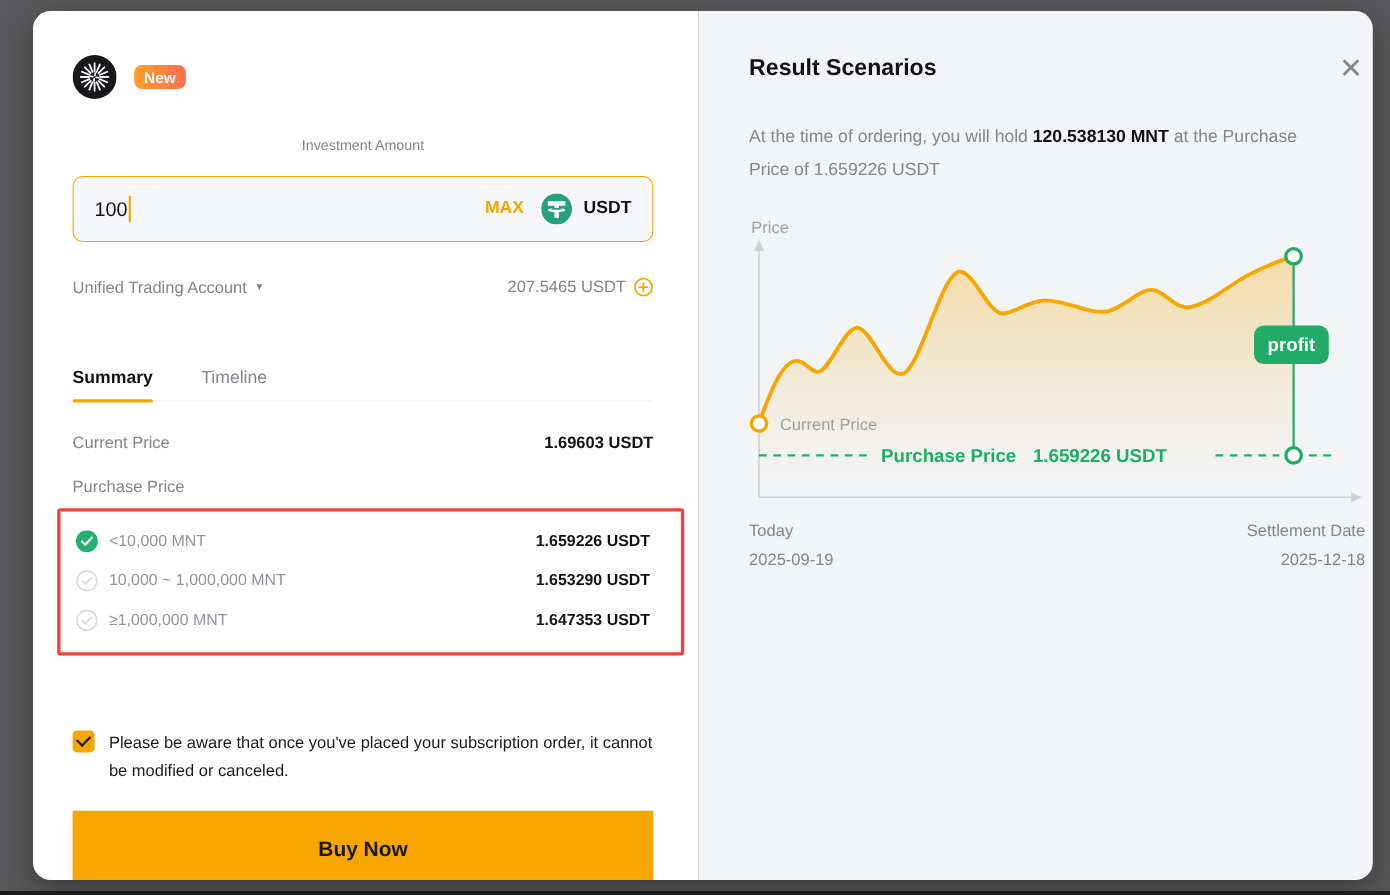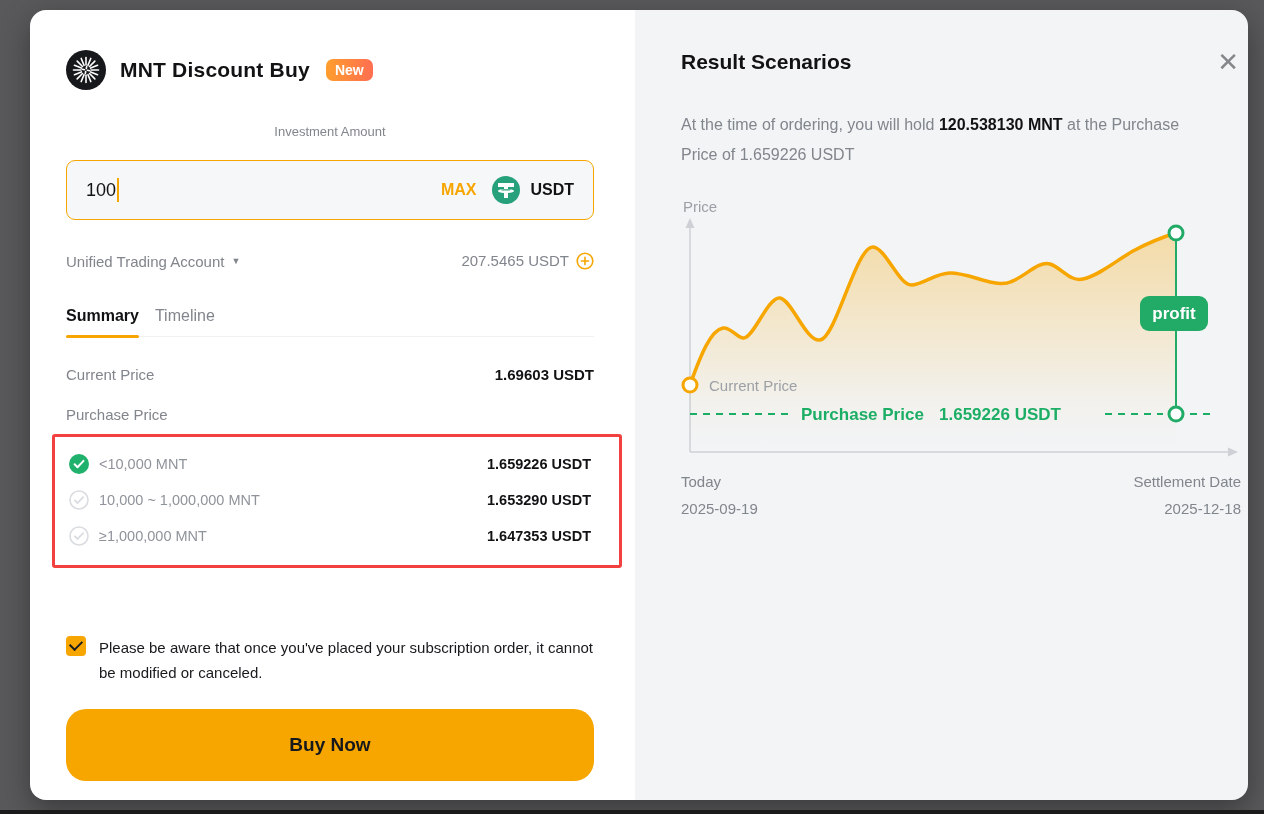--- a/index.html
+++ b/index.html
@@ -41,21 +41,21 @@
   .max-btn{font-size:16px;font-weight:700;color:#f7a600;background:none;border:none;padding:0;cursor:pointer;font-family:inherit;}
   .tether{width:28px;height:28px;margin:0 10px 0 16px;flex:none;}
   .cur-label{font-size:16px;font-weight:700;color:#121214;}
 
   .account-row{margin-top:32px;display:flex;align-items:center;justify-content:space-between;font-size:15px;color:#81858c;}
   .account-left{display:flex;align-items:center;gap:7px;cursor:pointer;}
   .chevron{font-size:9px;color:#81858c;}
   .account-right{display:flex;align-items:flex-start;gap:7px;}
   .plus-icon{width:18px;height:18px;cursor:pointer;flex:none;}
 
-  .tabs{margin-top:37px;display:flex;gap:16px;border-bottom:1px solid #f0f1f3;text-align:right;}
+  .tabs{margin-top:65px;display:flex;gap:44px;border-bottom:1px solid #f0f1f3;text-align:right;}
   .tab{font-size:16px;color:#81858c;padding-bottom:11px;position:relative;cursor:pointer;}
   .tab.active{color:#121214;font-weight:700;}
   .tab.active::after{
     content:"";position:absolute;left:0;right:0;bottom:-2px;height:3px;border-radius:2px;background:#f7a600;
   }
 
   .price-row{display:flex;justify-content:space-between;align-items:center;font-size:15px;}
   .row-current{margin-top:29px;}
   .row-label{color:#81858c;}
   .row-value{color:#121214;font-weight:700;}
@@ -76,21 +76,21 @@
     width:20px;height:20px;border-radius:4px;background:#f7a600;flex:none;margin-top:1px;
     position:relative;cursor:pointer;
   }
   .checkbox::after{
     content:"";position:absolute;left:4px;top:4px;width:10px;height:6px;
     border-left:2.5px solid #1a1c1f;border-bottom:2.5px solid #1a1c1f;transform:rotate(-45deg);
   }
   .disclaimer-text{font-size:15px;line-height:25px;color:#17191c;max-width:500px;}
 
   .buy-btn{
-    margin-top:24px;width:528px;height:72px;border:none;border-radius:20px;
+    margin-top:24px;width:528px;height:72px;border:none;border-radius:0;
     background:#f7a600;color:#16181c;font-size:19px;font-weight:700;
     cursor:pointer;font-family:inherit;
   }
 
   
   .rp-head{display:flex;align-items:flex-start;justify-content:space-between;}
   .rp-title{font-size:21px;font-weight:700;color:#121214;}
   .close-btn{
     background:none;border:none;padding:0;margin:2px 2px 0 0;cursor:pointer;
     font-size:26px;line-height:20px;color:#85878b;font-weight:300;font-family:inherit;
@@ -127,21 +127,20 @@
           <line x1="20" y1="7.5" x2="20" y2="15" transform="rotate(270 20 20)"></line>
           <line x1="20" y1="7.5" x2="20" y2="15" transform="rotate(292.5 20 20)"></line>
           <line x1="20" y1="7.5" x2="20" y2="15" transform="rotate(315 20 20)"></line>
           <line x1="20" y1="7.5" x2="20" y2="15" transform="rotate(337.5 20 20)"></line>
           <line x1="20" y1="16.5" x2="20" y2="18.5" transform="rotate(11 20 20)"></line>
           <line x1="20" y1="16.5" x2="20" y2="18.5" transform="rotate(101 20 20)"></line>
           <line x1="20" y1="16.5" x2="20" y2="18.5" transform="rotate(191 20 20)"></line>
           <line x1="20" y1="16.5" x2="20" y2="18.5" transform="rotate(281 20 20)"></line>
         </g>
       </svg>
-      <span class="title">MNT Discount Buy</span>
       <span class="badge">New</span>
     </div>
 
     <div class="field-label">Investment Amount</div>
 
     <div class="amount-box">
       <span class="amount-value">100</span>
         <span class="caret-bar"></span>
       <span class="amount-spacer"></span>
       <button class="max-btn">MAX</button>

